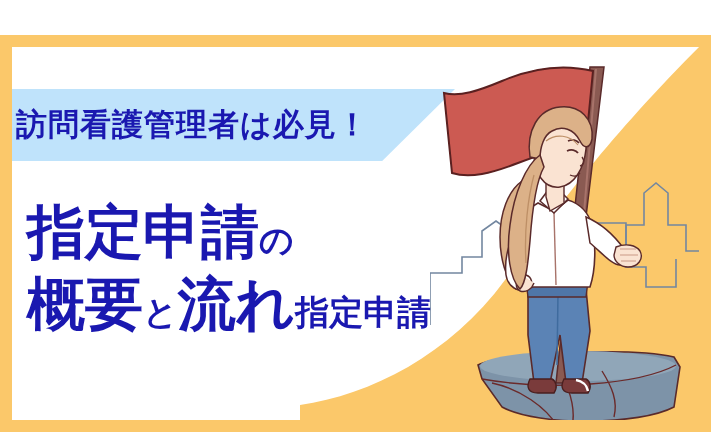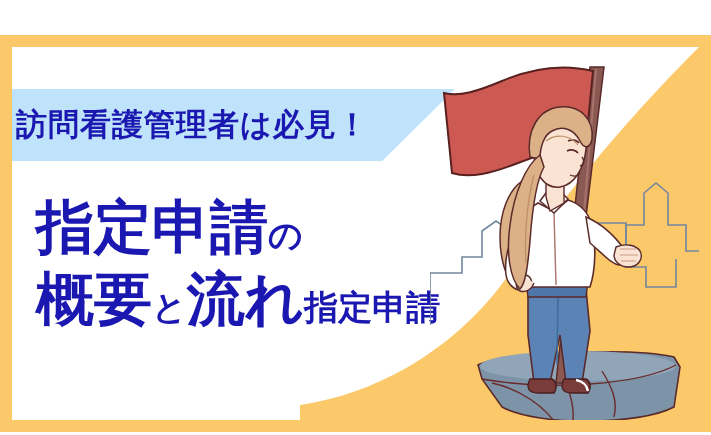--- a/index.html
+++ b/index.html
@@ -68,24 +68,23 @@
     font-size: 31px;
     font-weight: bold;
     color: #1a18b0;
     letter-spacing: 1px;
     white-space: nowrap;
   }
 
   
   .headline {
     position: absolute;
-    left: 36px;
+    left: 27px;
     top: 186px;
     width: 520px;
-    font-family: Liberation Mono, monospace;
   }
   .hl-line {
     display: block;
     white-space: nowrap;
     line-height: 1.0;
     color: #1a18b0;
     font-weight: bold;
   }
   .hl-line.line1 { margin-bottom: 14px; }
   .hl-big {

